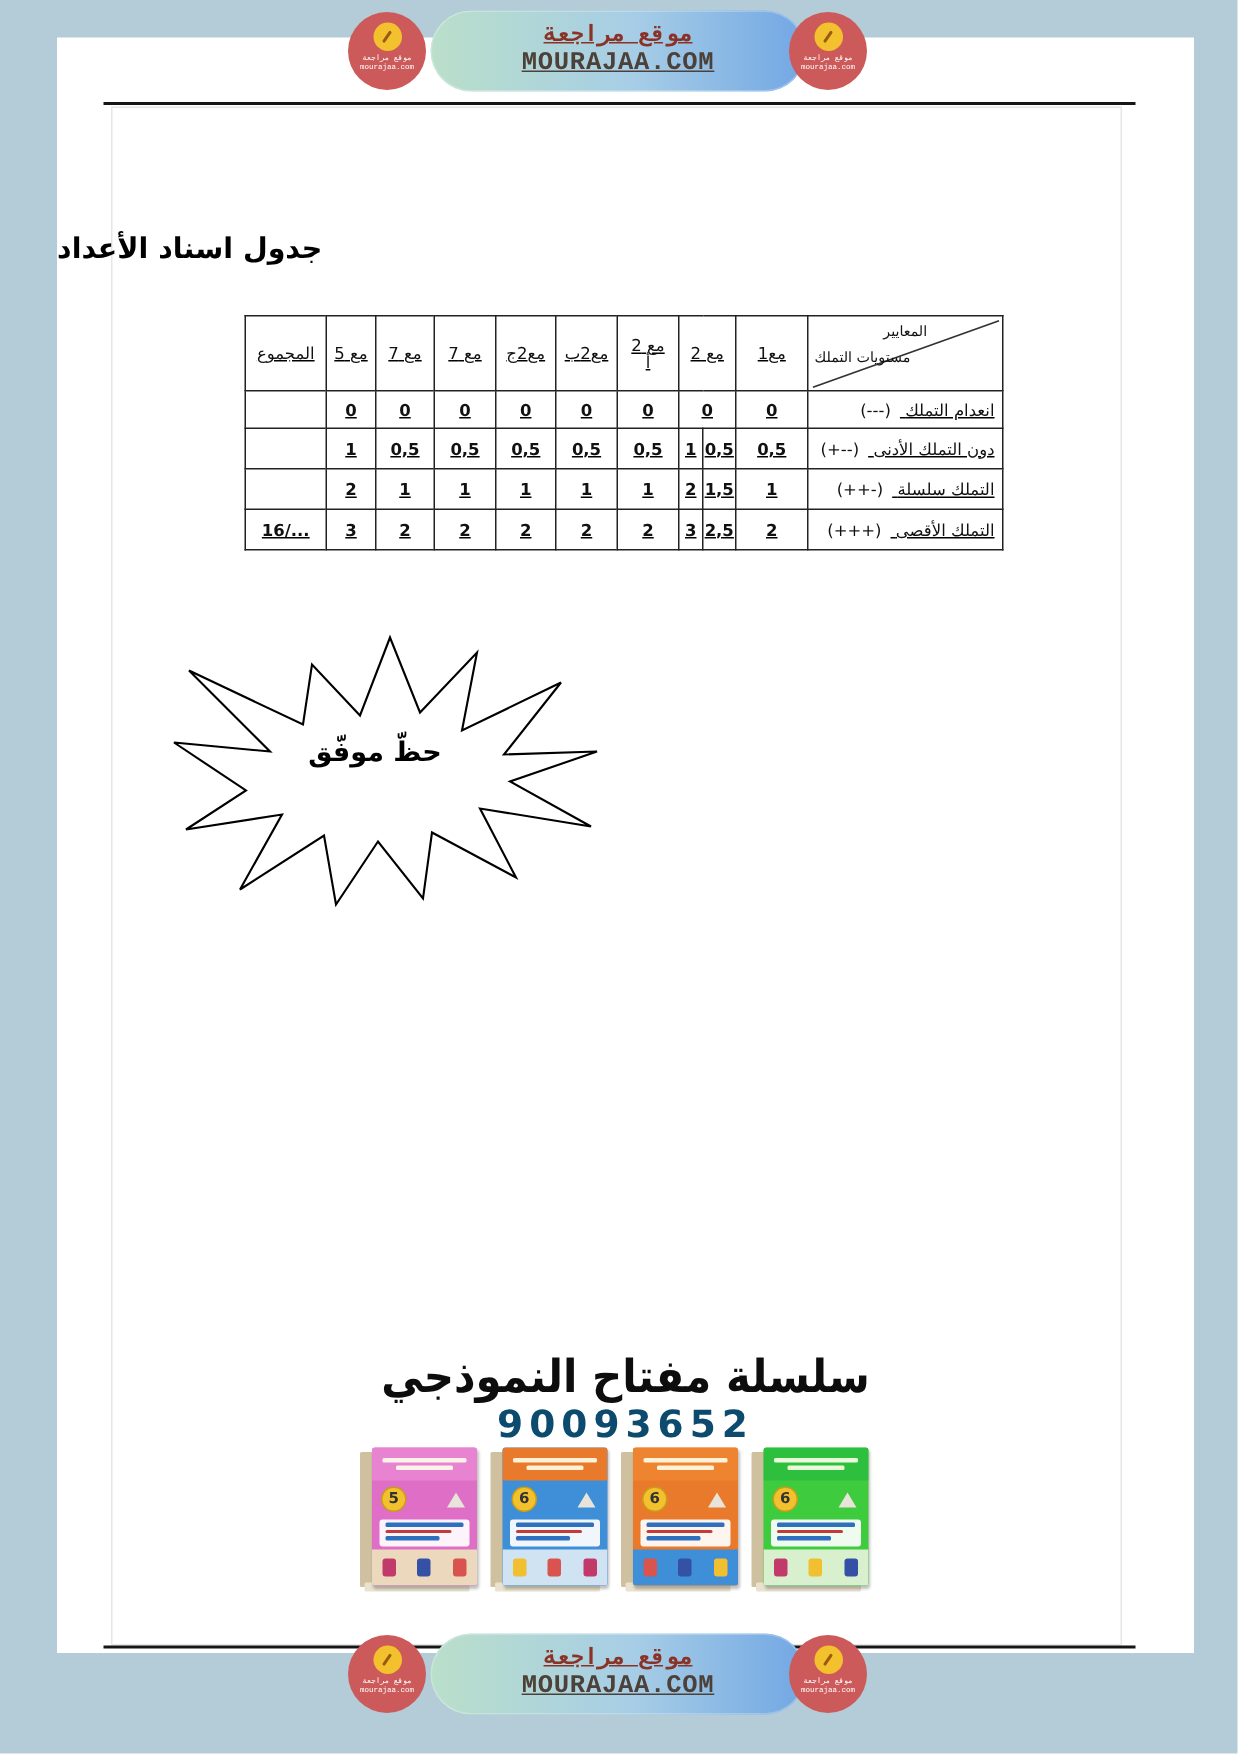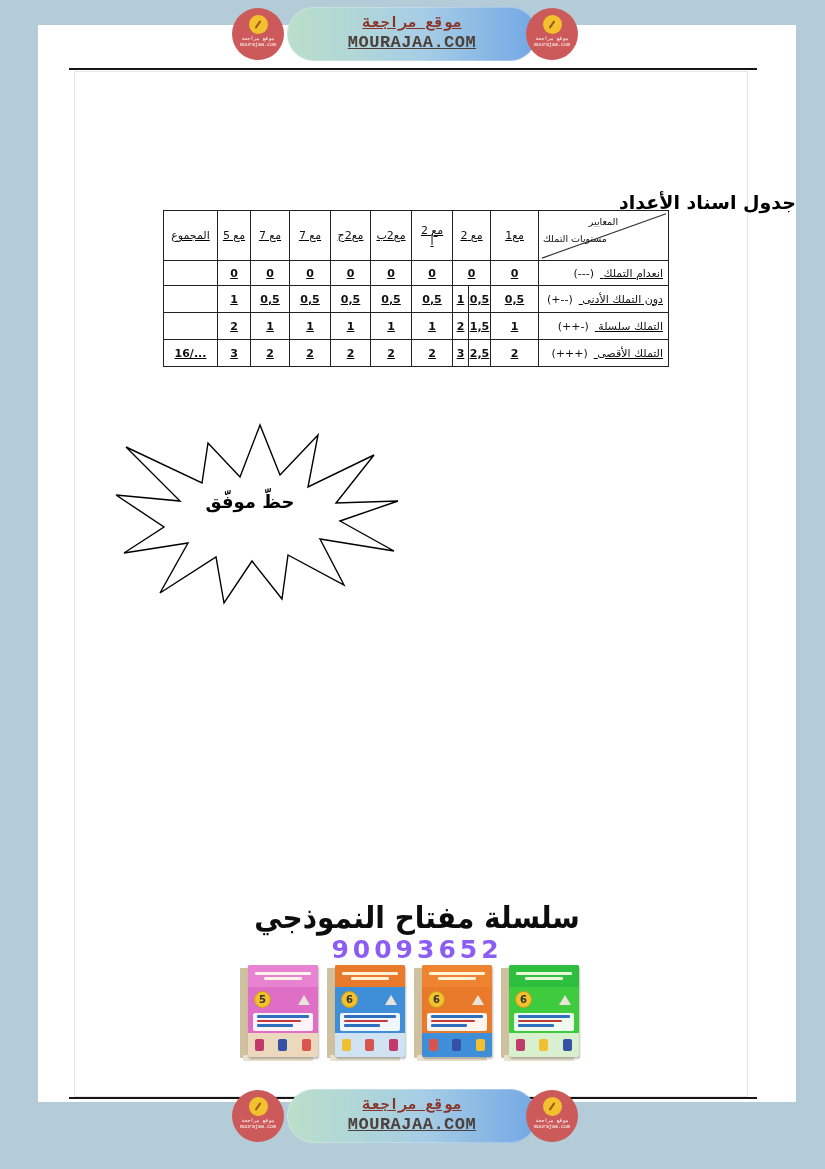--- a/index.html
+++ b/index.html
@@ -54,22 +54,22 @@
   }
   .badge .y::after {
     content:""; position:absolute; left:8px; top:5px; width:2px; height:9px;
     background:#9a5a12; transform:rotate(35deg); border-radius:1px;
   }
   .badge .cap1 { font-size:5px; color:#ffffff; line-height:6px; margin-top:2px; direction:rtl; }
   .badge .cap2 { font-size:5px; color:#ffffff; line-height:6px; }
 
   
   .doc-title {
-    position:absolute; left:0; top:130px; width:758px; text-align:right;
-    font-size:19px; font-weight:bold; color:#000; direction:rtl;margin-top:36px;
+    position:absolute; left:0; top:130px; width:758px; text-align:left;
+    font-size:19px; font-weight:bold; color:#000; direction:rtl;
   }
 
   
   .grade-table {
     position:absolute; left:125px; top:185px;
     border-collapse:collapse; direction:rtl; table-layout:fixed;text-decoration:underline;
   }
   .grade-table td, .grade-table th {
     border:1px solid #222; padding:0; text-align:center; vertical-align:middle;
     font-weight:normal; color:#111; overflow:hidden;
@@ -96,21 +96,21 @@
   }
 
   
   .series-title {
     position:absolute; left:0; top:876px; width:758px; text-align:center;
     font-size:28px; font-weight:900; color:#0d0d0d; direction:rtl;
     transform:scaleY(1.08); letter-spacing:1px;
   }
   .phone {
     position:absolute; left:0; top:910px; width:758px; text-align:center;
-    font-size:25px; font-weight:900; letter-spacing:4px; color:#8b5cf6;
+    font-size:25px; font-weight:900; letter-spacing:4px; color:#0c4a6e;
   }
   .books { position:absolute; left:202px; top:940px; width:340px; height:100px; display:flex; gap:9px; }
   .book { position:relative; width:78px; height:96px; }
   .book .spine {
     position:absolute; left:0; top:3px; width:10px; height:90px;
     background:#cfc0a0; border-radius:1px;
   }
   .book .pages {
     position:absolute; left:3px; bottom:0px; width:70px; height:6px;
     background:#e9e2cf; border-radius:1px;

